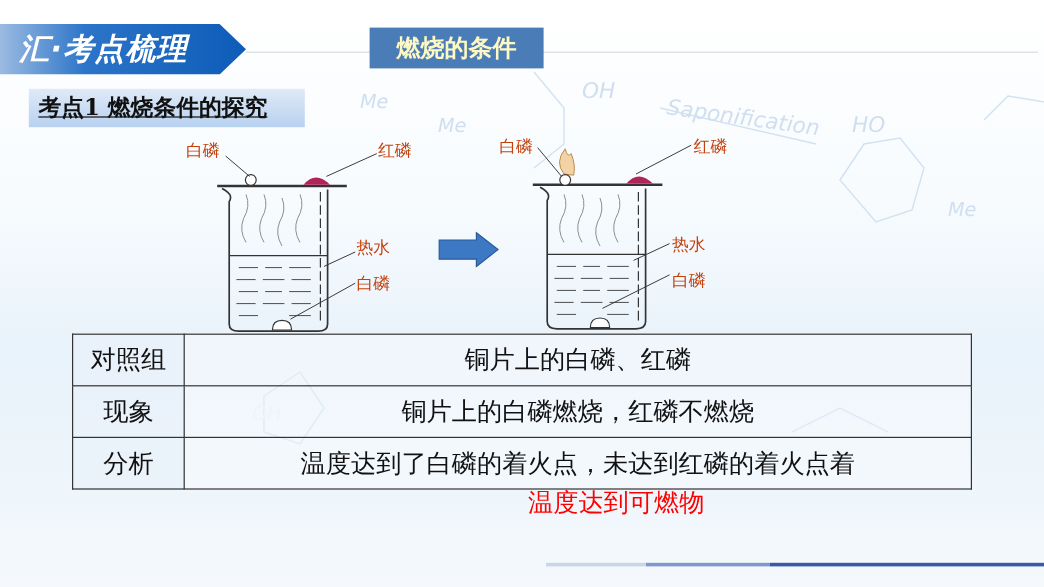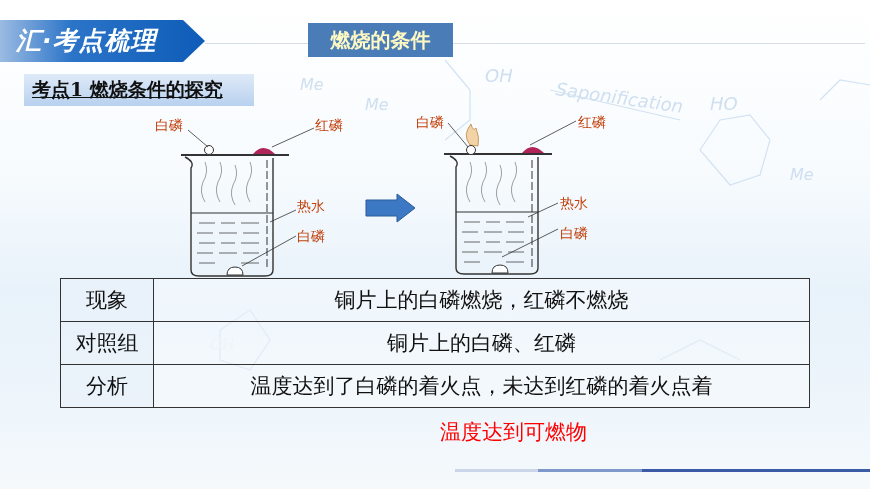--- a/index.html
+++ b/index.html
@@ -32,21 +32,21 @@
     .fig { position:absolute; }
     .label { position:absolute; font-size:14px; color:#c2410c; font-family:"DejaVu Serif", serif; white-space:nowrap; }
     table.result {
       position:absolute; left:60px; top:278px; width:750px; border-collapse:collapse;
       background:rgba(255,255,255,0.35);
     }
     table.result td {
       border:1.5px solid #333; height:42px; font-size:21px; color:#111; text-align:center; padding:0;
     }
     table.result td.h { width:92px; background:rgba(225,235,247,0.5); }
-    .answer { position:absolute; left:440px; top:418px; color:#ff0000; font-size:21px; white-space:nowrap; }
+    .answer { position:absolute; left:440px; top:405px; color:#ff0000; font-size:21px; white-space:nowrap; }
     .blank { display:inline-block; width:215px; border-bottom:1.5px solid #222; height:24px; vertical-align:bottom; }
     .footer-bar { position:absolute; left:455px; top:469px; height:3px; width:415px;
       background:linear-gradient(90deg,#cbd5e8 0%, #cbd5e8 20%, #7e98cc 20%, #7e98cc 45%, #3a5aa6 45%, #3a5aa6 100%); }
   </style>
 </head>
 <body>
 
 <svg class="bg-deco" width="870" height="489">
   <g stroke="#c9dcef" stroke-width="1.2" fill="none" opacity="0.8">
     <path d="M445 60 L470 90 L470 120 L445 140"></path>
@@ -174,26 +174,26 @@
     <line x1="48" y1="18" x2="68" y2="42"></line>
     <line x1="176" y1="16" x2="130" y2="40"></line>
     <line x1="158" y1="98" x2="128" y2="112"></line>
     <line x1="158" y1="124" x2="102" y2="152"></line>
   </g>
 </svg>
 
 <table class="result">
   <tbody>
       <tr>
+    <td class="h">对照组</td>
+    <td>铜片上的白磷、红磷</td>
+  </tr>
+  <tr>
     <td class="h">现象</td>
     <td>铜片上的白磷燃烧，红磷不燃烧</td>
-  </tr>
-  <tr>
-    <td class="h">对照组</td>
-    <td>铜片上的白磷、红磷</td>
   </tr>
   <tr>
     <td class="h">分析</td>
     <td>温度达到了白磷的着火点，未达到红磷的着火点着</td>
   </tr>
 </tbody>
   </table>
 <span class="answer">温度达到可燃物</span>
 
 <div class="footer-bar"></div>

